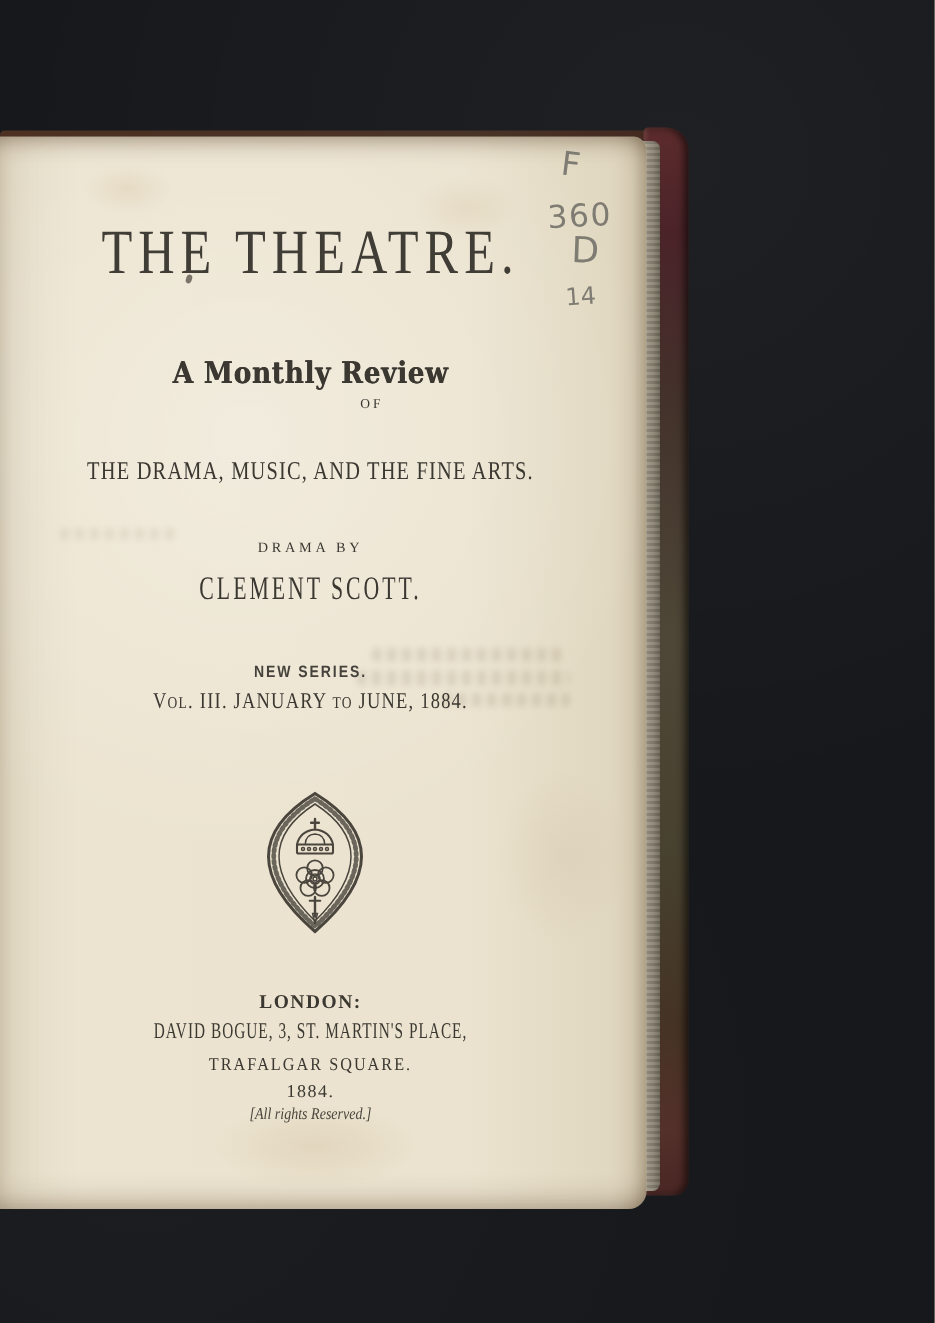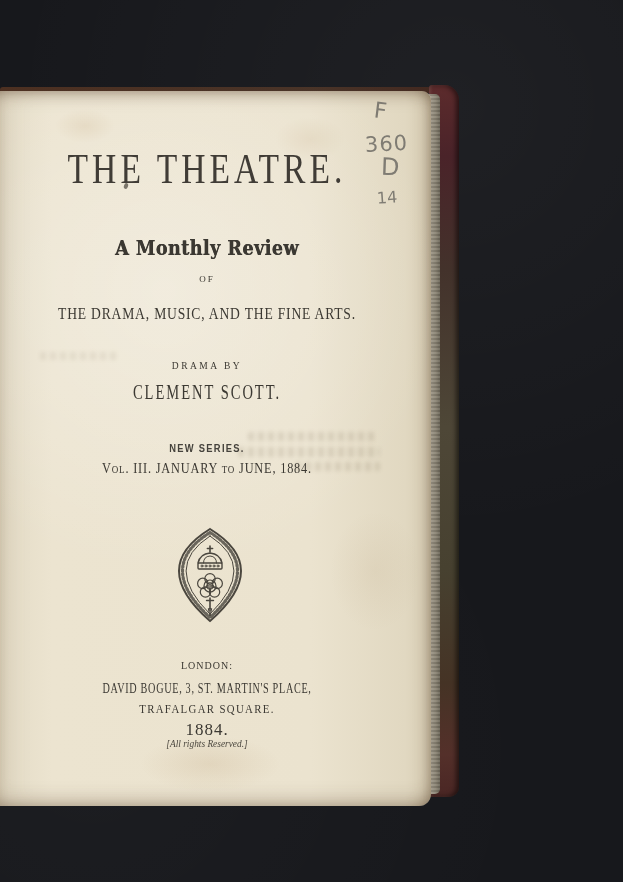--- a/index.html
+++ b/index.html
@@ -54,31 +54,31 @@
   }
   
   .line{
     position:absolute;left:0;width:414px;text-align:center;
     color:#3b3832;line-height:1;white-space:nowrap;
     transform-origin:50% 50%;
   }
   .title      {top:57px;  font-size:42px; letter-spacing:5px;  transform:scaleX(.80); color:#403c36;}
   .review     {top:147px; font-size:20px; font-weight:bold; letter-spacing:.5px; transform:scaleX(.88);
                font-family:"DejaVu Serif",serif; text-shadow:.4px 0 0 currentColor;}
-  .of         {top:184px; font-size:9px;  letter-spacing:2px;}
+  .of         {top:174px; font-size:9px;  letter-spacing:2px;padding-left:41px;}
   .subject    {top:214px; font-size:17px; letter-spacing:1px;  transform:scaleX(.80);}
   .editedby   {top:271px; font-size:9.5px;letter-spacing:2.5px;}
   .editor     {top:290px; font-size:22px; letter-spacing:3px;  transform:scaleX(.66);}
   .series     {top:352px; font-size:11px; font-weight:bold; letter-spacing:1.5px;
                transform:scaleX(.85); font-family:"Liberation Sans",sans-serif; color:#45423c;}
   .volume     {top:370px; font-size:15px; font-variant:small-caps; letter-spacing:1px; transform:scaleX(.82);}
-  .city       {top:570px; font-size:10px; letter-spacing:1px;}
+  .city       {top:570px; font-size:13px; letter-spacing:1px;font-weight:bold;}
   .publisher  {top:590px; font-size:15px; letter-spacing:1px;  transform:scaleX(.68);}
   .address    {top:612px; font-size:12px; letter-spacing:1.5px;transform:scaleX(.90);}
-  .year       {top:630px; font-size:17px; letter-spacing:1px;}
+  .year       {top:630px; font-size:12px; letter-spacing:1px;}
   .rights     {top:647px; font-size:11px; font-style:italic;   transform:scaleX(.85); color:#4a463e;}
   
   .hand{
     position:absolute;font-family:"DejaVu Sans",sans-serif;
     color:#75726b;line-height:1;opacity:.9;white-space:nowrap;
   }
   .hand-f  {left:374px;top:9px;  font-size:22px;transform:rotate(7deg);}
   .hand-360{left:365px;top:43px; font-size:21px;letter-spacing:1px;transform:rotate(-3deg);}
   .hand-d  {left:381px;top:64px; font-size:24px;transform:rotate(2deg);}
   .hand-14 {left:377px;top:99px; font-size:16px;transform:rotate(-4deg);}

